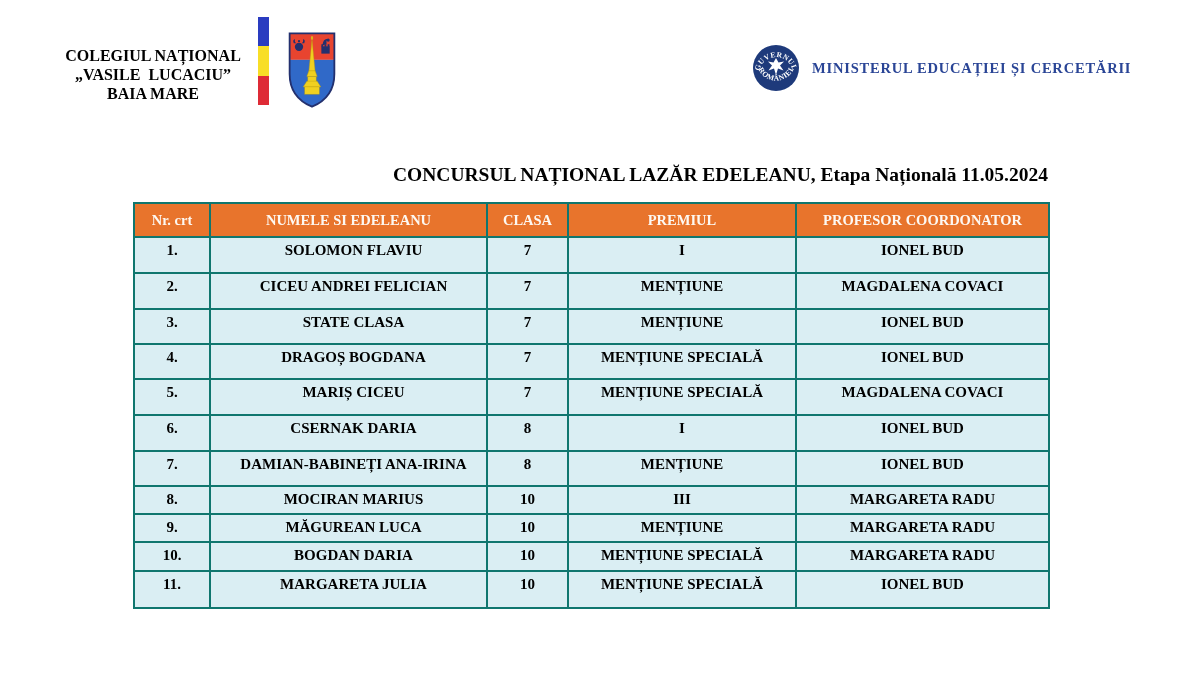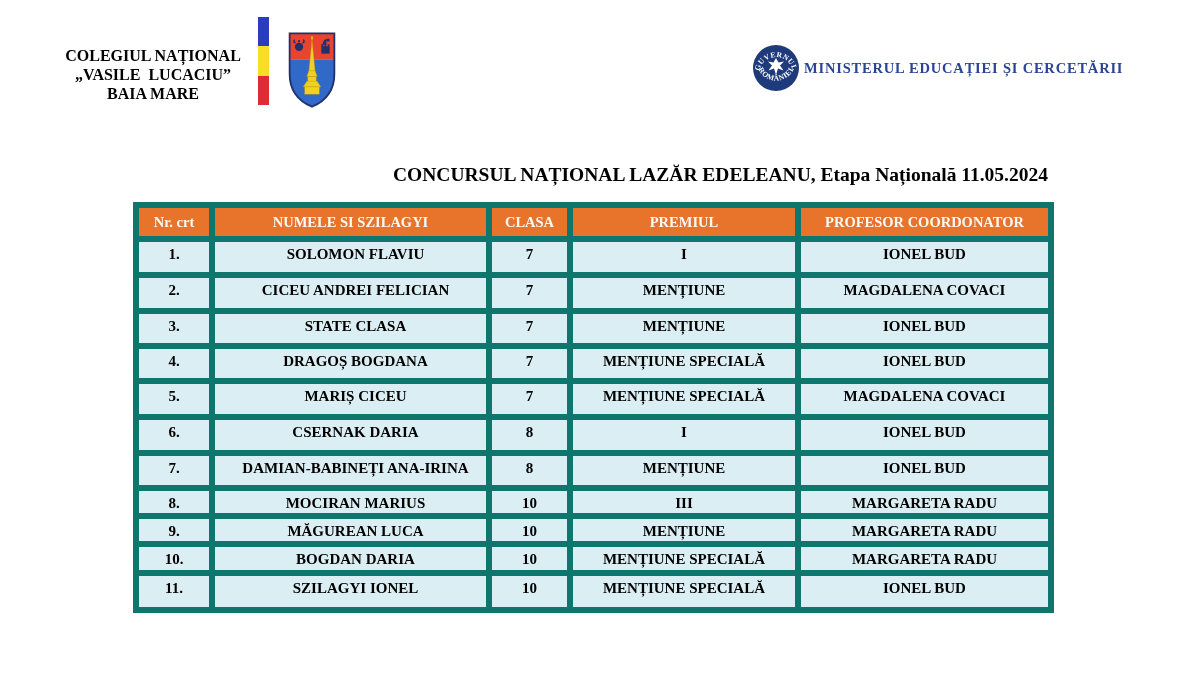--- a/index.html
+++ b/index.html
@@ -38,21 +38,21 @@
     width: 52px; height: 82px;
   }
 
   .ministry-block {
     position: absolute;
     left: 752px; top: 44px;
     display: flex; align-items: center;
   }
   .gov-seal { width: 48px; height: 48px; }
   .ministry-name {
-    margin-left: 4px;
+    margin-left: 12px;
     font-weight: bold;
     font-size: 14.5px;
     letter-spacing: 0.8px;
     color: #2A4596;
     font-family: "Liberation Serif", "DejaVu Serif", serif;
   }
 
   
   .doc-title {
     position: absolute;
@@ -68,21 +68,21 @@
     position: absolute;
     left: 133px; top: 202px;
     width: 915px;
     border-collapse: collapse;
     table-layout: fixed;
     font-weight: bold;
     font-size: 15px;
     color: #000000;
   }
   .results-table th, .results-table td {
-    border: 6px solid #0f766e;
+    border: 2px solid #0f766e;
     padding: 0;
     vertical-align: top;
     overflow: hidden;
   }
   .results-table thead tr { height: 34px; }
   .results-table th {
     background: #E8742C;
     color: #FDF8F2;
     font-size: 14.5px;
     text-align: center;
@@ -170,21 +170,21 @@
     <colgroup>
       <col style="width:76px">
         <col style="width:277px">
         <col style="width:81px">
         <col style="width:228px">
         <col style="width:253px">
     </colgroup>
     <thead>
       <tr>
         <th>Nr. crt</th>
-        <th>NUMELE SI SZILAGYI</th>
+        <th>NUMELE SI EDELEANU</th>
         <th>CLASA</th>
         <th>PREMIUL</th>
         <th>PROFESOR COORDONATOR</th>
       </tr>
     </thead>
     <tbody>
         <tr style="height: 36px;">
           <td class="col-nr">1.</td>
           <td class="col-name">SOLOMON FLAVIU</td>
           <td class="col-clasa">7</td>
@@ -249,21 +249,21 @@
         </tr>
         <tr style="height: 29px; padding-left: 36px;">
           <td class="col-nr">10.</td>
           <td class="col-name">BOGDAN DARIA</td>
           <td class="col-clasa">10</td>
           <td class="col-premiul">MENȚIUNE SPECIALĂ</td>
           <td class="col-profesor">MARGARETA RADU</td>
         </tr>
         <tr style="height: 37px; padding-left: 8px;">
           <td class="col-nr">11.</td>
-          <td class="col-name">SZILAGYI IONEL</td>
+          <td class="col-name">MARGARETA JULIA</td>
           <td class="col-clasa">10</td>
           <td class="col-premiul">MENȚIUNE SPECIALĂ</td>
           <td class="col-profesor">IONEL BUD</td>
         </tr>
       </tbody>
   </table>
 
 </div>
 
 </body></html>

